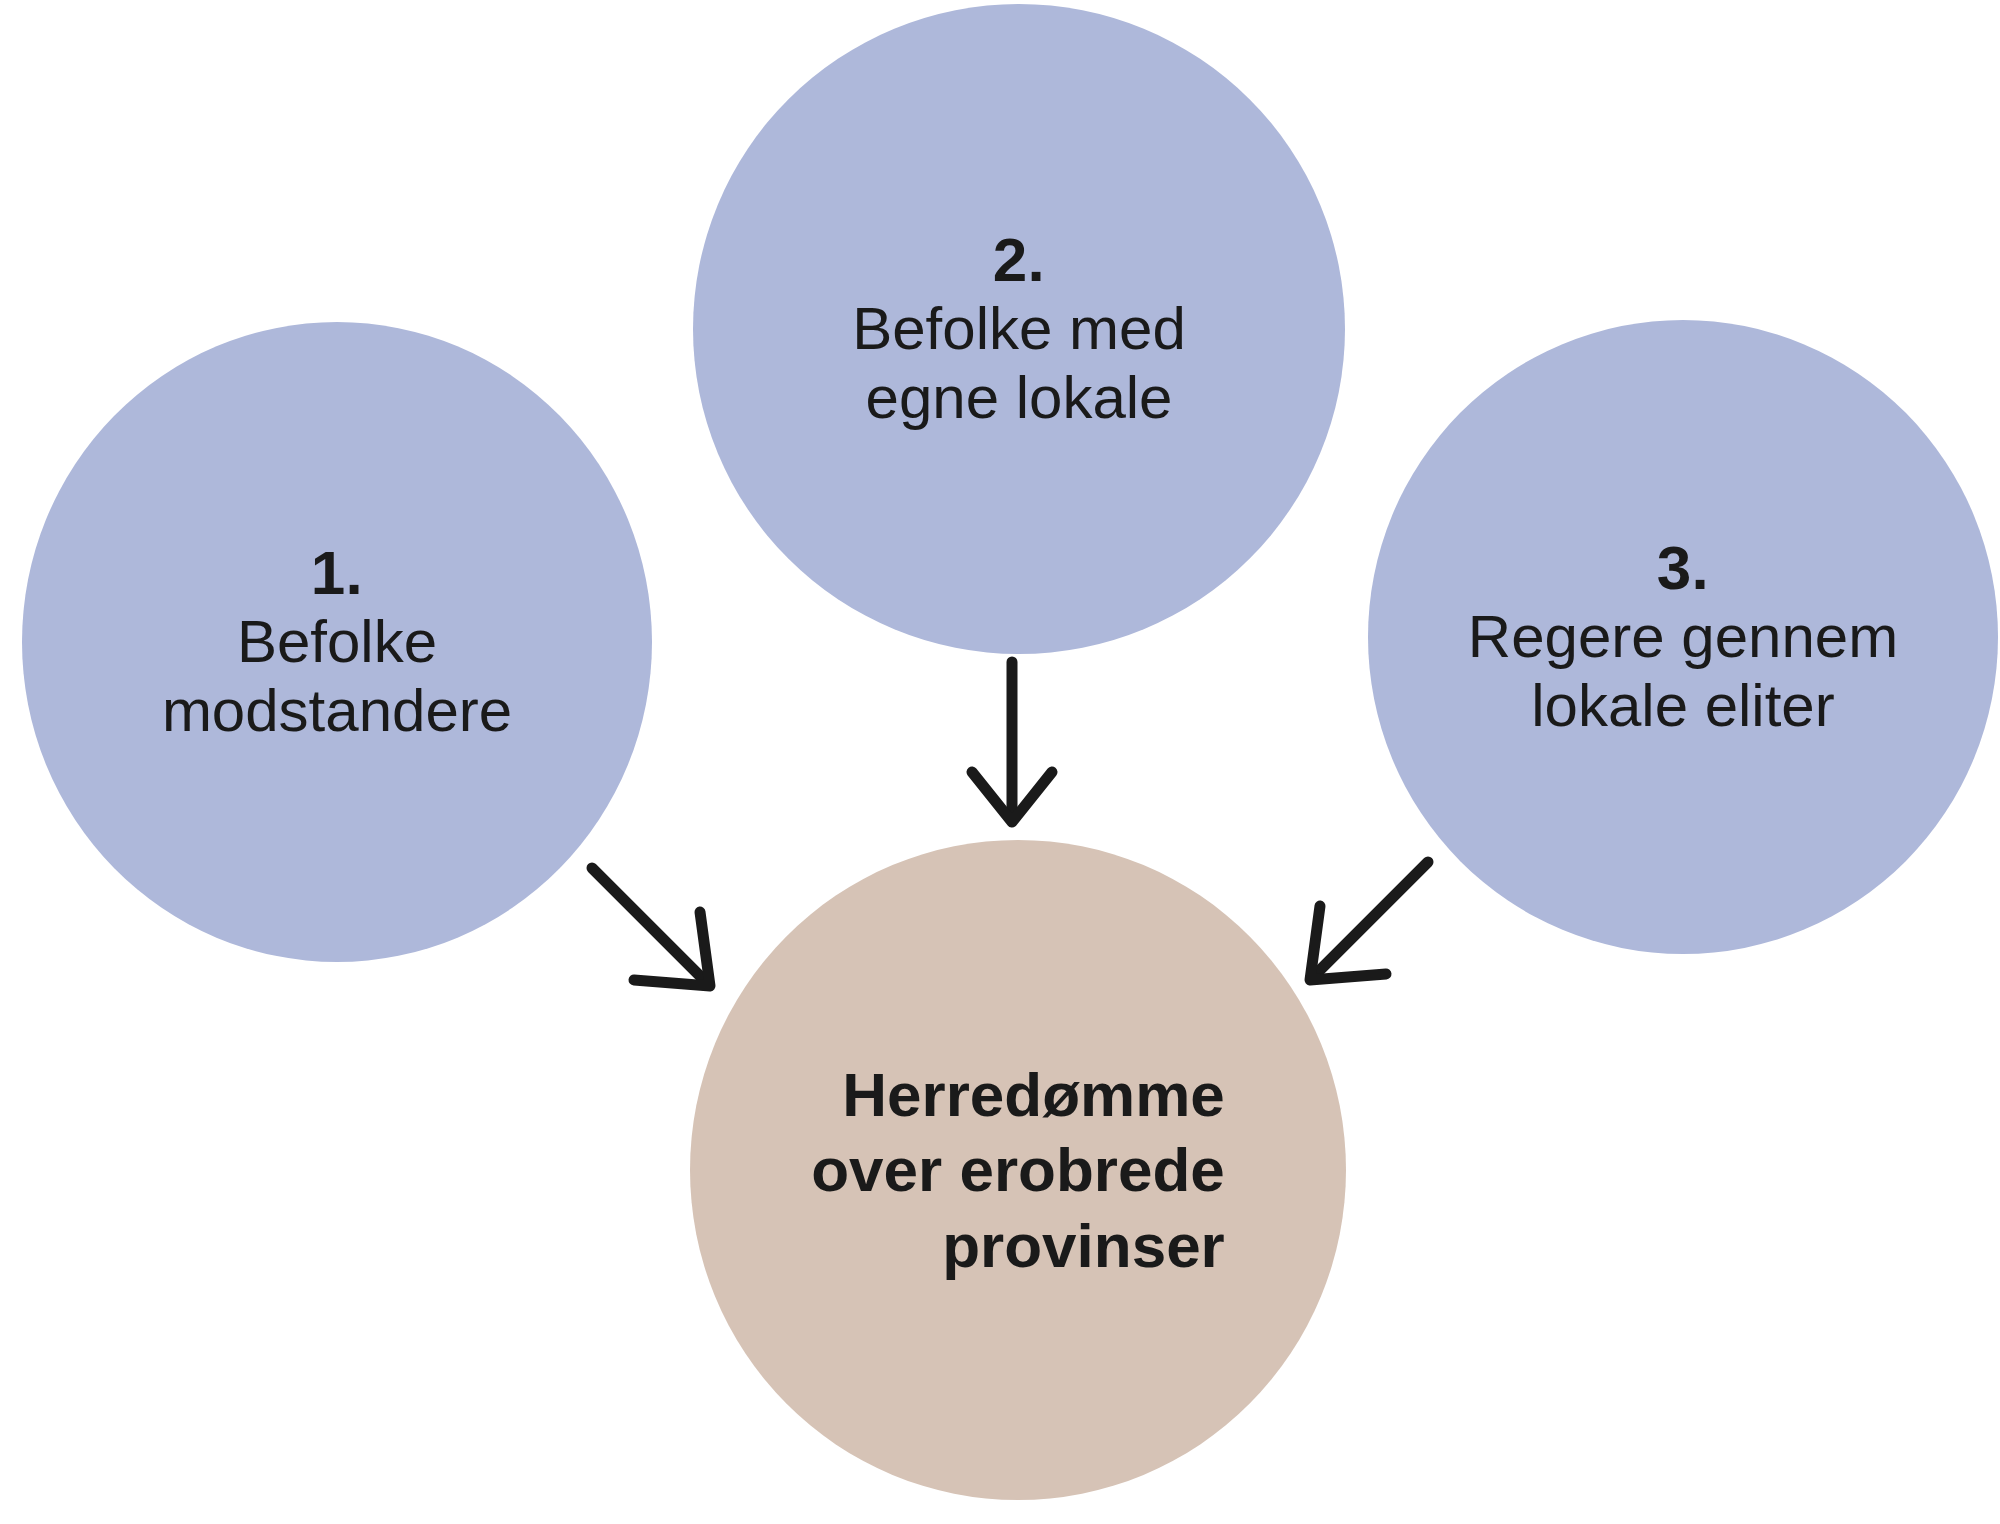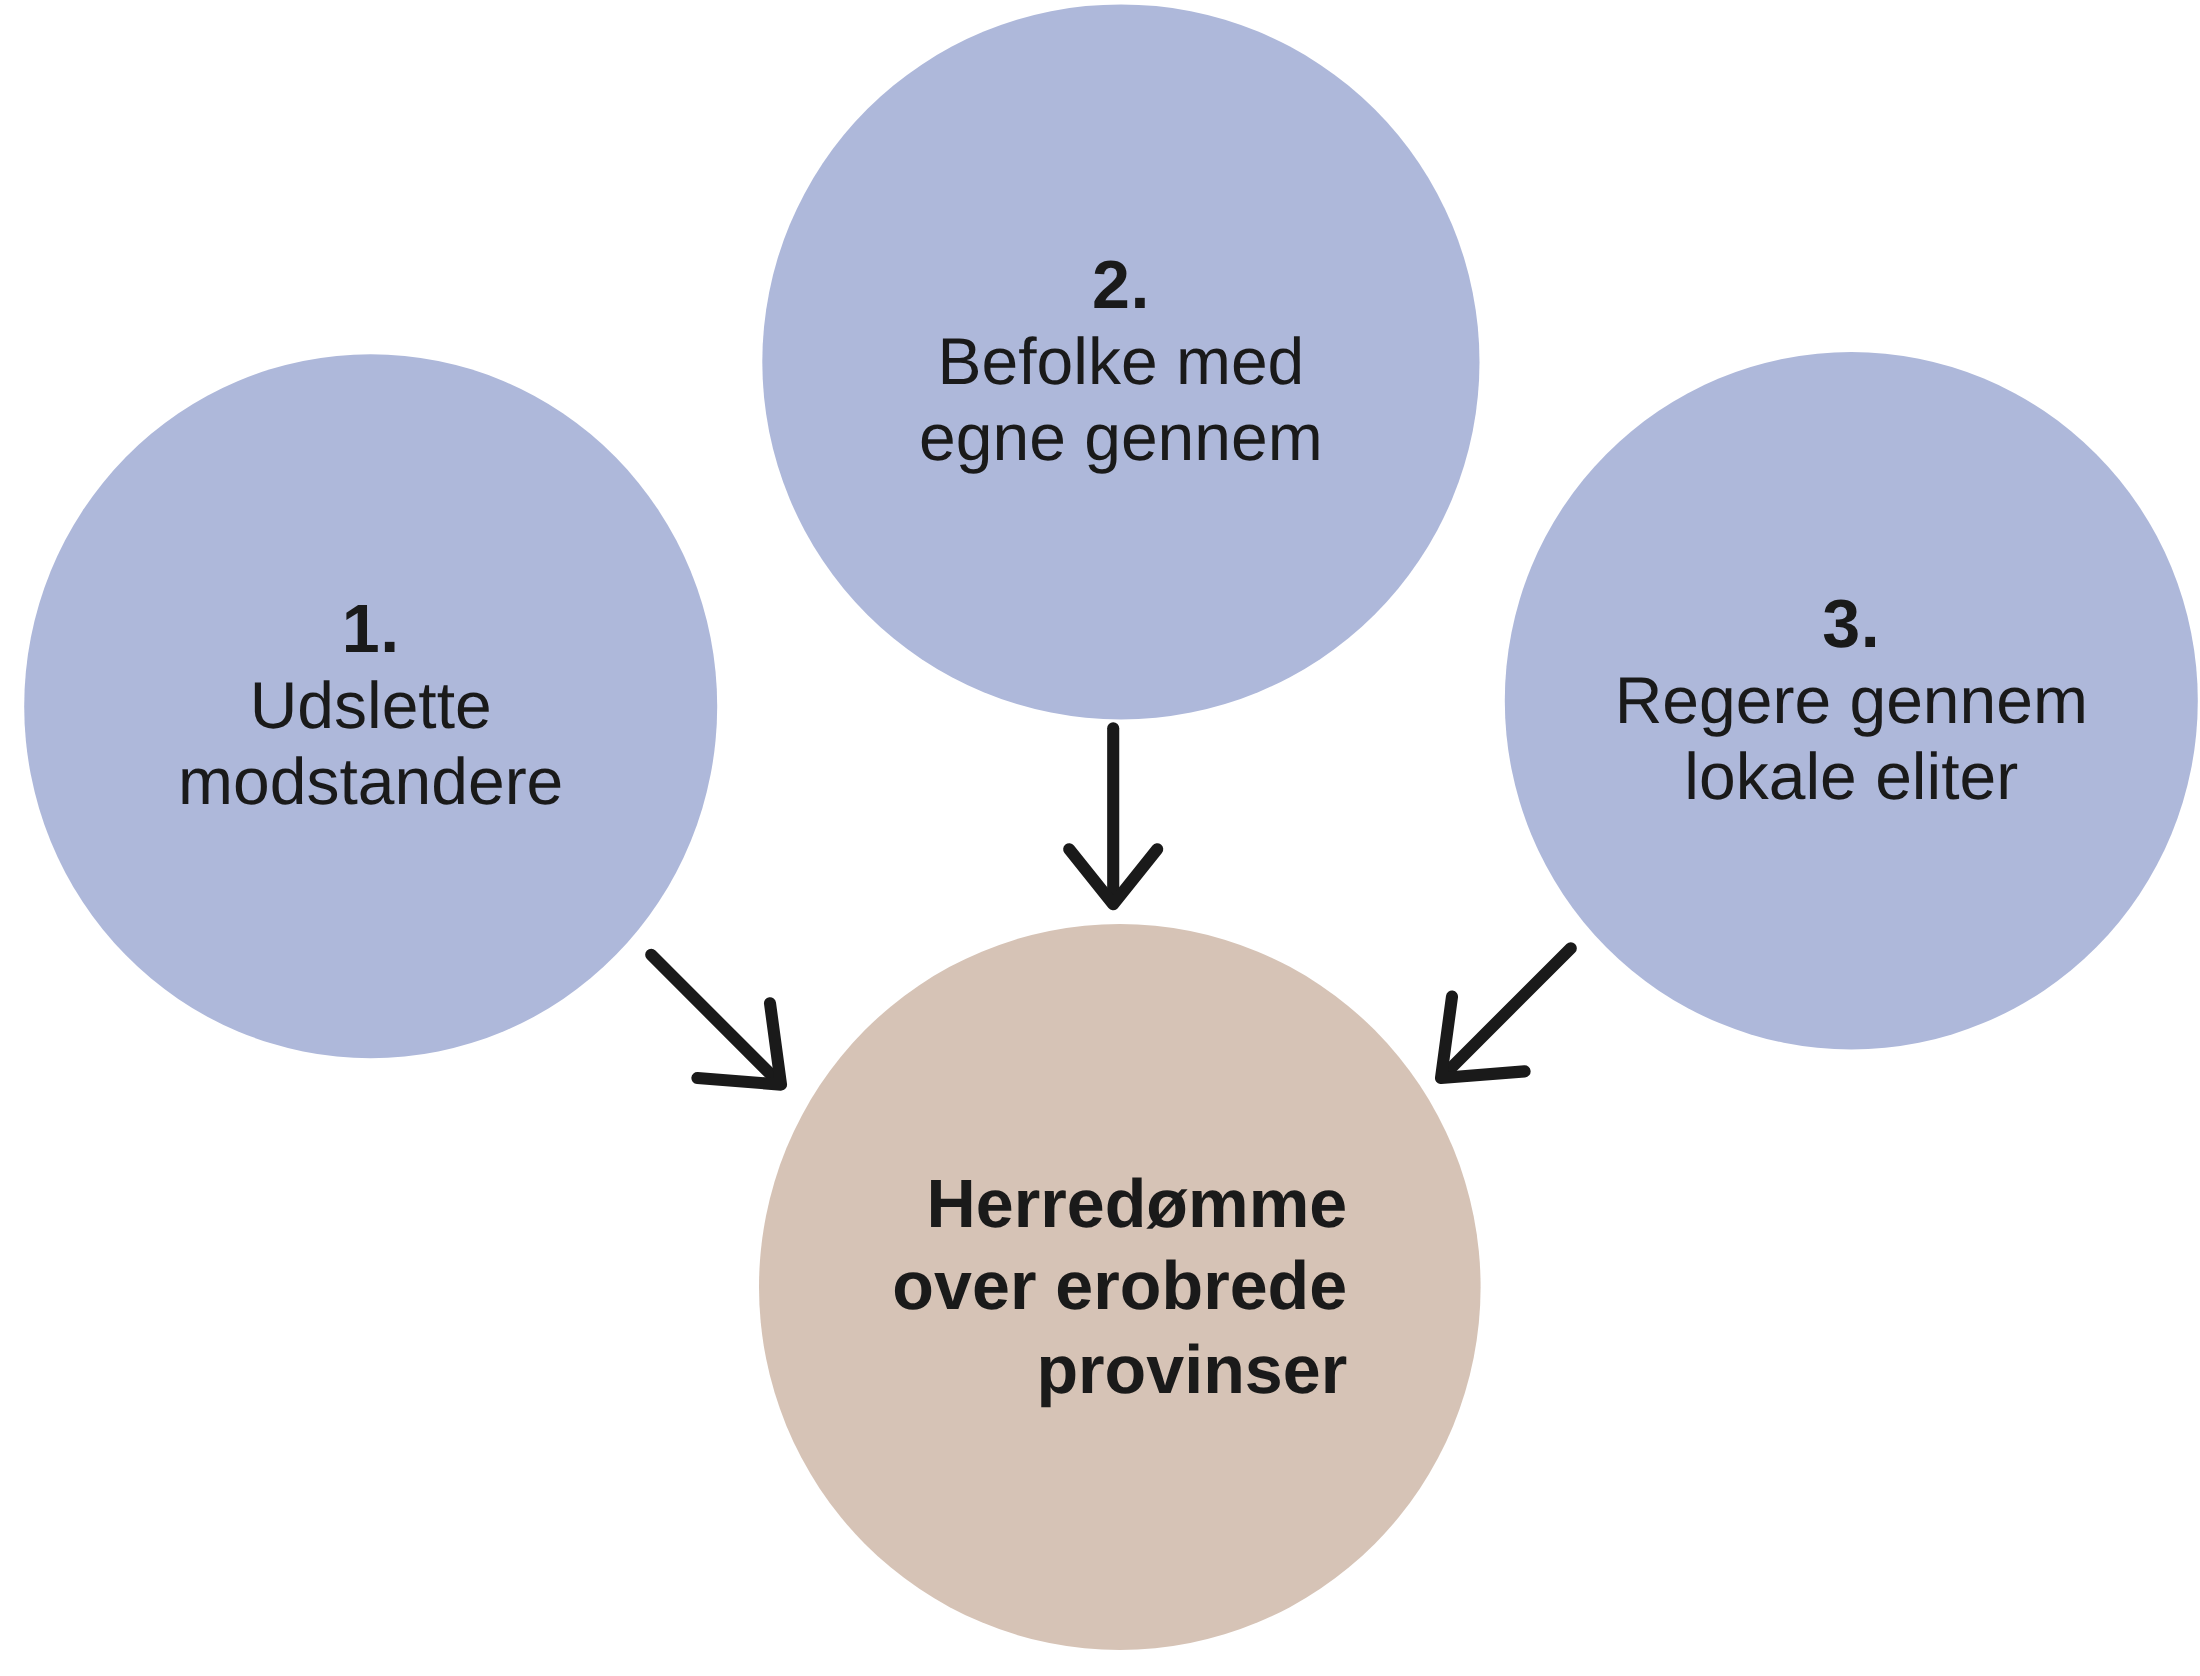--- a/index.html
+++ b/index.html
@@ -103,28 +103,28 @@
     </g>
 
     <g>
       <line x1="1428" y1="862" x2="1318" y2="972" stroke="#1a1a1a" stroke-width="11" stroke-linecap="round"></line>
       <polyline points="1320,906 1310,980 1386,974" fill="none" stroke="#1a1a1a" stroke-width="11" stroke-linecap="round" stroke-linejoin="round"></polyline>
     </g>
   </svg>
 
   <div class="node" id="node-1" style="background:#aeb8da;">
     <div class="node-number">1.</div>
-    <div class="node-label">Udslette
+    <div class="node-label">Befolke
 modstandere</div>
   </div>
 
   <div class="node" id="node-2" style="background:#aeb8da;">
     <div class="node-number">2.</div>
     <div class="node-label">Befolke med
-egne gennem</div>
+egne lokale</div>
   </div>
 
   <div class="node" id="node-3" style="background:#aeb8da;">
     <div class="node-number">3.</div>
     <div class="node-label">Regere gennem
 lokale eliter</div>
   </div>
 
   <div class="node" id="node-center" style="background:#d6c3b6;">
     <div class="center-label">Herredømme

